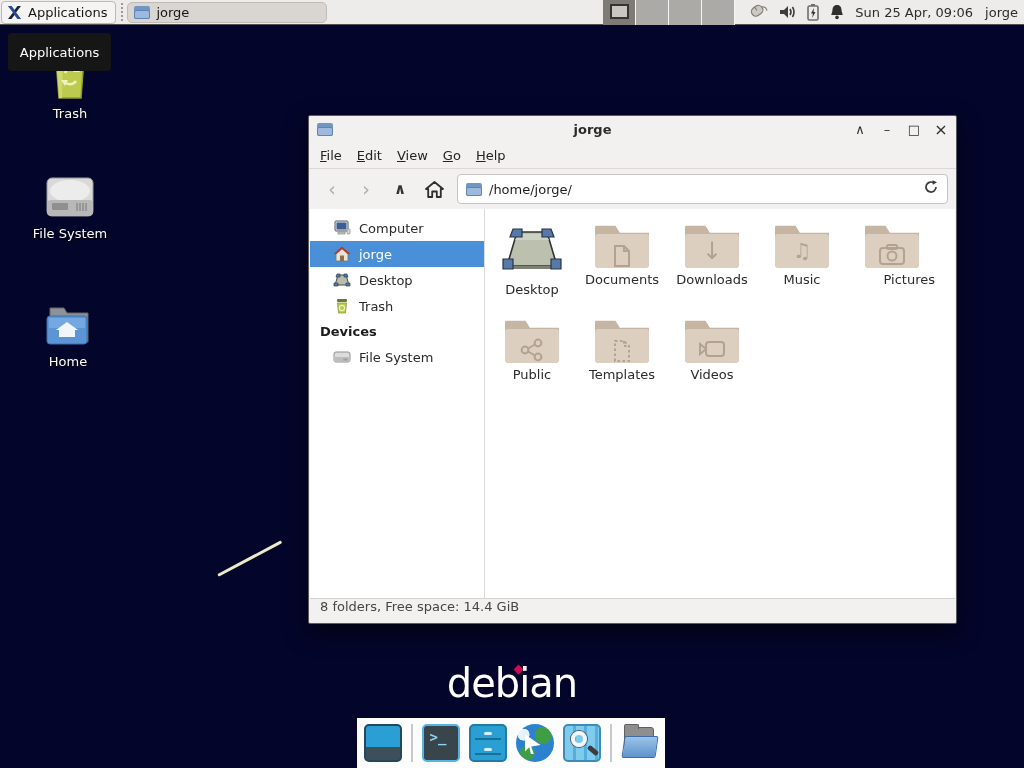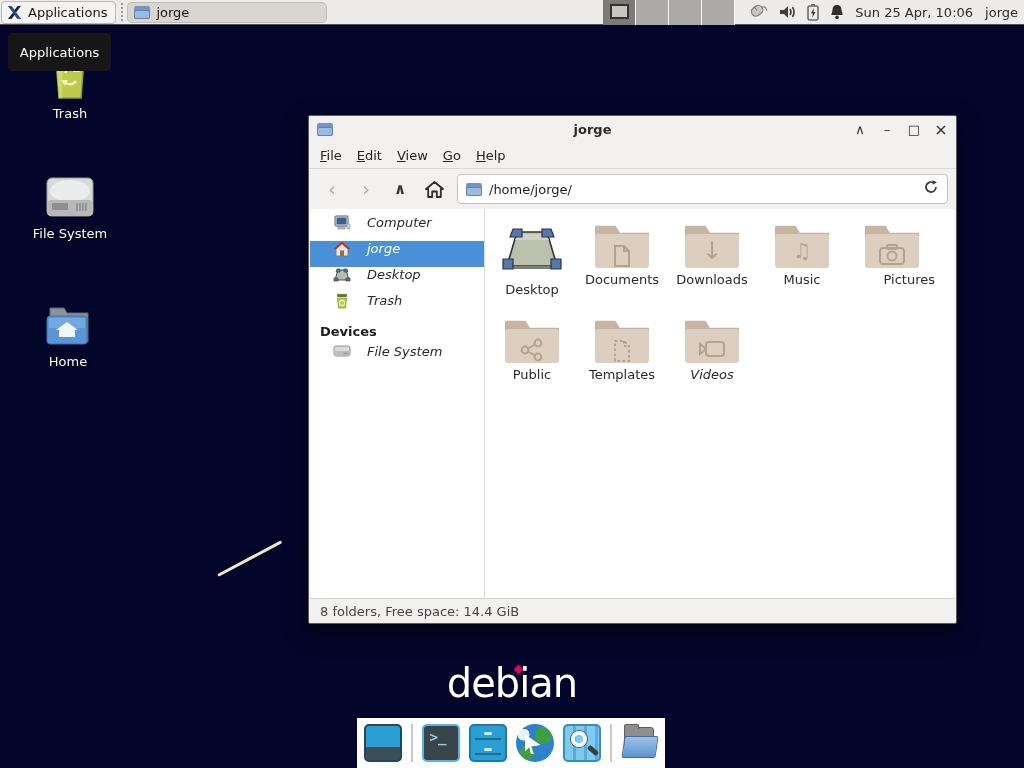--- a/index.html
+++ b/index.html
@@ -76,41 +76,41 @@
   .nav-btn.enabled { color:#333; font-weight:bold; }
   .pathbar { flex:1; height:30px; margin-left:4px; background:#fff;
              border:1px solid #c8c3c0; border-radius:4px;
              display:flex; align-items:center; padding:0 8px; gap:7px; }
   .pathbar .ptext { flex:1; font-size:13px; color:#1d1d1d; }
   .content { position:absolute; left:1px; right:1px; top:93px; bottom:25px;
              display:flex; background:#fff; }
   .sidebar { width:175px; background:#fff; border-right:1px solid #dcd8d5;
              padding-top:6px; font-size:13px; color:#2a2a2a; }
   .side-h { font-weight:bold; padding:5px 10px; color:#1b1b1b; }
-  .side-item { height:26px; display:flex; align-items:flex-start; gap:16px; padding:0 10px 0 23px;font-style:italic; }
+  .side-item { height:26px; display:flex; align-items:center; gap:8px; padding:0 10px 0 23px; }
   .side-item.selected { background:#4a90d9; color:#fff; }
   .side-item svg { flex:0 0 auto; }
   .mainview { flex:1; position:relative; }
   .filecell { position:absolute; width:86px; height:84px; text-align:center; }
   .filecell .flabel { margin-top:4px; font-size:13px; color:#2b2b2b; }
 
   
   .ficon { position:relative; width:54px; height:44px; margin:2px auto 0; }
   .ficon .back { position:absolute; inset:0; background:#c6b5a2; border-radius:4px;
                  clip-path:polygon(0 4%, 38% 4%, 46% 20%, 100% 20%, 100% 100%, 0 100%); }
   .ficon .front { position:absolute; left:0; right:0; top:10px; bottom:0;
                   background:#dccfc0; border-radius:3px 3px 4px 4px; }
   .ficon .glyph { position:absolute; left:0; right:0; top:10px; bottom:0;
                   display:flex; align-items:center; justify-content:center;
                   color:#b5a28e; font-size:24px; line-height:1; }
   .ficon svg.gsvg { position:absolute; left:50%; top:19px; transform:translateX(-50%); }
 
   .statusbar { position:absolute; left:1px; right:1px; bottom:0; height:25px;
                background:#f3f1f0; border-top:1px solid #d6d2cf;
-               display:flex; align-items:center; padding:0 10px;
+               display:flex; align-items:flex-start; padding:0 10px;
                font-size:13px; color:#454545; }
 
   
   .dock { position:absolute; left:357px; top:718px; width:308px; height:50px;
           background:#fdfdfd; display:flex; align-items:center; justify-content:center;
           gap:9px; z-index:20; }
   .dock .sep { width:2px; height:38px; background:#c9c9c9; }
   .dock-icon { width:38px; height:38px; position:relative; }
   .icon-showdesktop { border-radius:5px; overflow:hidden; border:2px solid #26475a;
                       background:linear-gradient(#2a9fd4 0 62%, #3d4f59 62% 100%); }
@@ -200,21 +200,21 @@
         <polygon points="8,5 5,10.5 7,10.5 6,15 9.5,9 7.5,9" fill="#2f2f2f"></polygon>
       </svg>
     </span>
     <span>
       <svg width="16" height="18" viewBox="0 0 16 18">
         <path d="M8 2 C11.4 2 12.6 4.6 12.6 8 L13.8 12 L2.2 12 L3.4 8 C3.4 4.6 4.6 2 8 2 Z" fill="#2f2f2f"></path>
         <circle cx="8" cy="14.4" r="1.8" fill="#2f2f2f"></circle>
       </svg>
     </span>
   </div>
-  <span class="clock">Sun 25 Apr, 10:06</span>
+  <span class="clock">Sun 25 Apr, 09:06</span>
   <span class="user">jorge</span>
 </div>
 
 <div class="tooltip">
   <span>Applications</span>
 </div>
 
 <div class="dicon" style="left:15px; top:48px;">
   <div class="img">
     <svg width="50" height="52" viewBox="0 0 50 52">
@@ -456,21 +456,21 @@
             <circle cx="6" cy="12" r="3.4" fill="none" stroke="#b5a28e" stroke-width="2"></circle>
             <circle cx="19" cy="5" r="3.4" fill="none" stroke="#b5a28e" stroke-width="2"></circle>
             <circle cx="19" cy="19" r="3.4" fill="none" stroke="#b5a28e" stroke-width="2"></circle>
             <line x1="9" y1="10.5" x2="16" y2="6.5" stroke="#b5a28e" stroke-width="2"></line>
             <line x1="9" y1="13.5" x2="16" y2="17.5" stroke="#b5a28e" stroke-width="2"></line>
           </svg>
         </div>
         <div class="flabel">Public</div>
       </div>
 
-      <div class="filecell" style="left:184px; top:108px;font-style:italic;">
+      <div class="filecell" style="left:184px; top:108px;">
         <div class="ficon">
           <div class="back"></div>
             <div class="front"></div>
           <svg class="gsvg" width="30" height="22" viewBox="0 0 30 22">
             <rect x="9" y="4" width="18" height="14" rx="3" fill="none" stroke="#b5a28e" stroke-width="2"></rect>
             <polygon points="9,11 3,6 3,16" fill="none" stroke="#b5a28e" stroke-width="2"></polygon>
           </svg>
         </div>
         <div class="flabel">Videos</div>
       </div>

